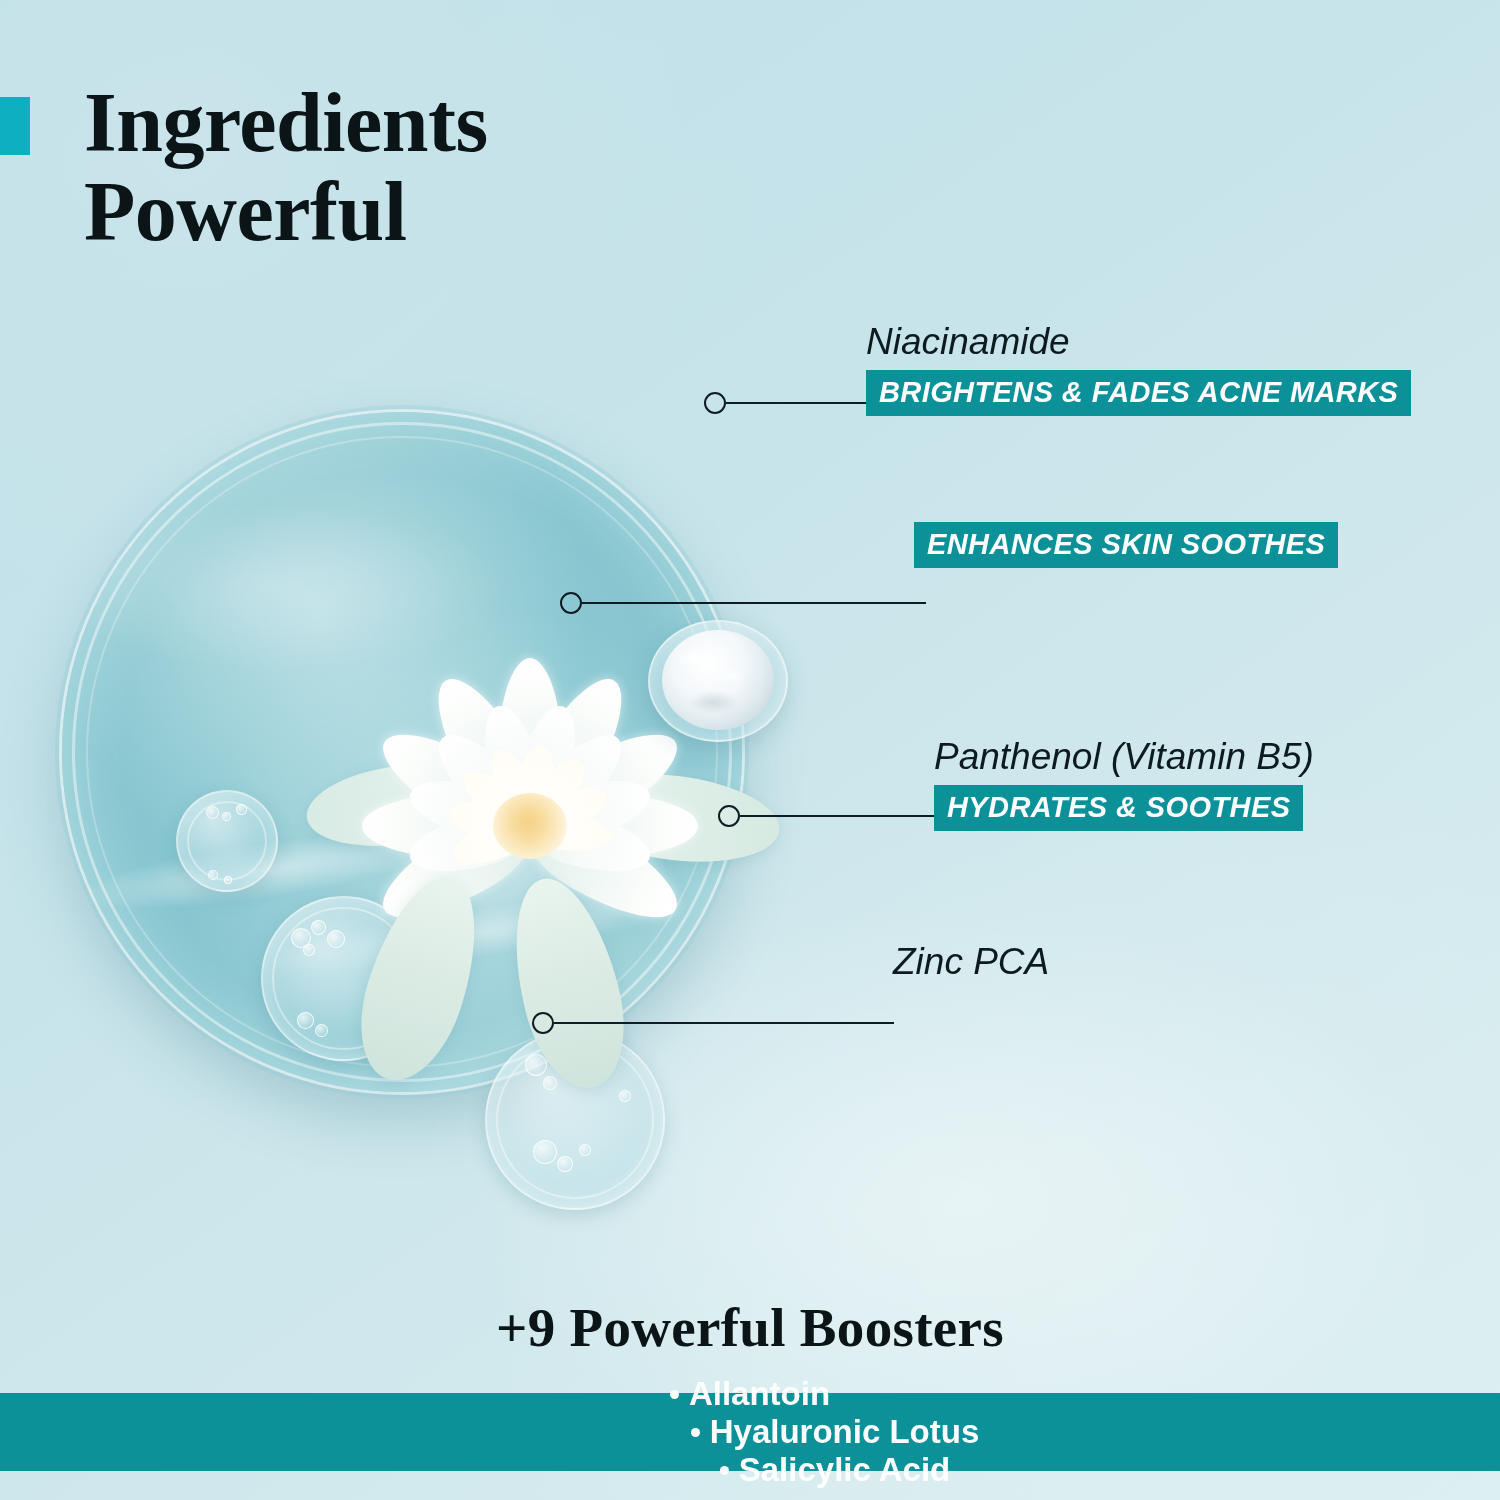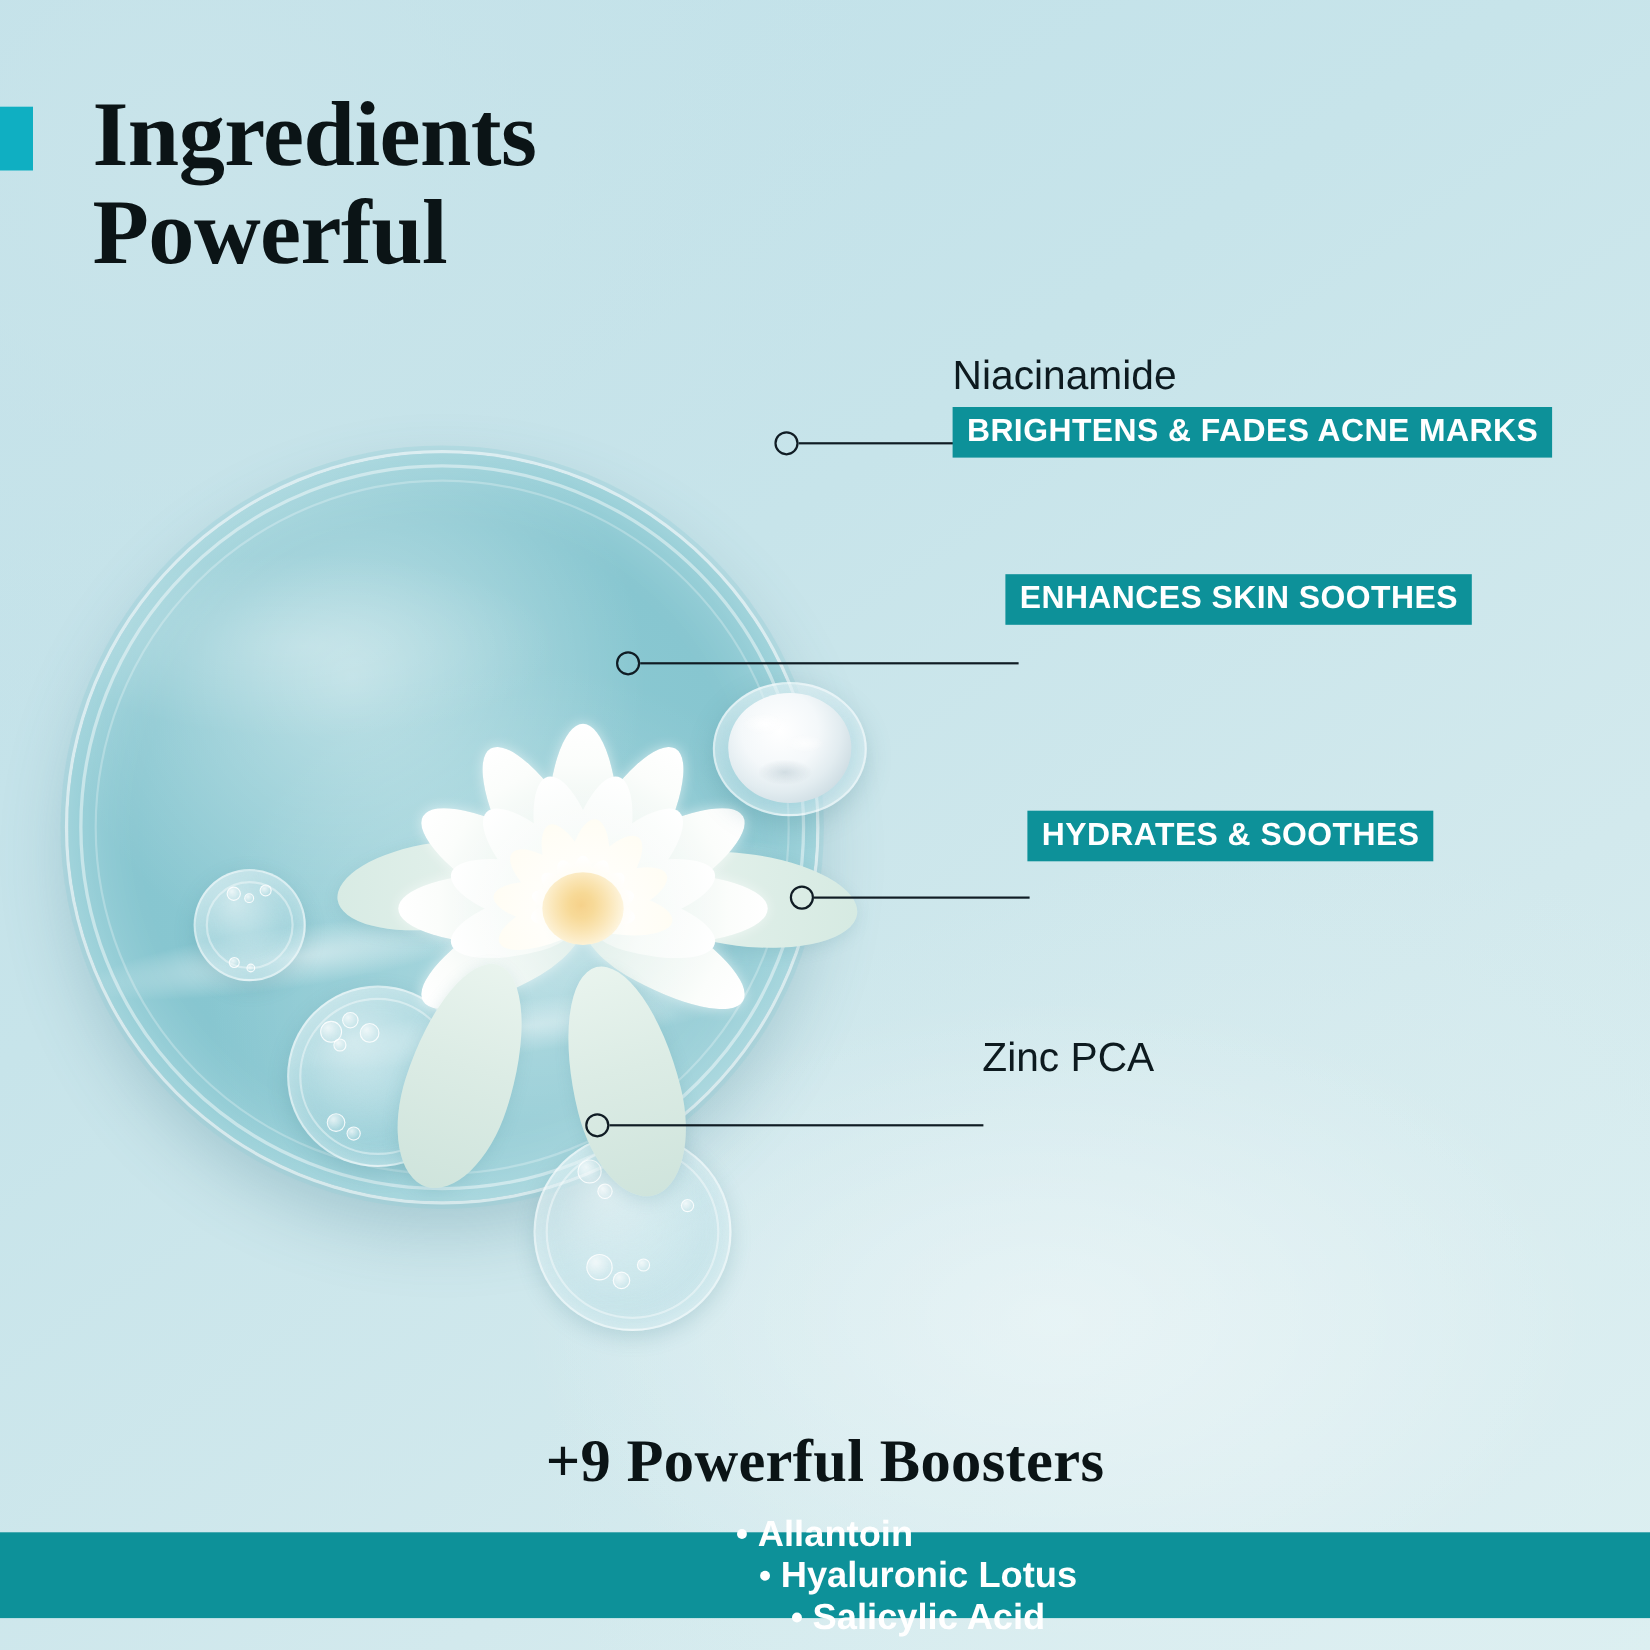--- a/index.html
+++ b/index.html
@@ -187,21 +187,21 @@
   }
 
   
   .marker {
     position:absolute; width:22px; height:22px; border-radius:50%;
     border:2.5px solid #101c24; background:transparent;
   }
   .leader {
     position:absolute; height:2px; background:#101c24;
   }
-  .callout { position:absolute; }
+  .callout { position:absolute;font-style:italic; }
   .callout-name {
     font-size:37px; font-weight:400; color:#0d1a1f;
     white-space:nowrap; line-height:1.1;
     margin-bottom:7px;
   }
   .callout-badge {
     display:inline-block;
     background:#0D9199; color:#ffffff;
     font-size:29px; font-weight:700;
     letter-spacing:.4px;
@@ -350,20 +350,21 @@
 
 <div class="marker" style="left:560px; top:592px;"></div>
 <div class="leader" style="left:582px; top:602px; width:344px;"></div>
 <div class="callout" style="left:914px; top:522px;">
   <div class="callout-badge">ENHANCES SKIN SOOTHES</div>
 </div>
 
 <div class="marker" style="left:718px; top:805px;"></div>
 <div class="leader" style="left:740px; top:815px; width:196px;"></div>
 <div class="callout" style="left:934px; top:737px;">
+  <div class="callout-name">Panthenol (Vitamin B5)</div>
   <div class="callout-badge">HYDRATES &amp; SOOTHES</div>
 </div>
 
 <div class="marker" style="left:532px; top:1012px;"></div>
 <div class="leader" style="left:554px; top:1022px; width:340px;"></div>
 <div class="callout" style="left:893px; top:942px;text-align:right;">
   <div class="callout-name">Zinc PCA</div>
 </div>
 
 <div class="boosters-title">+9 Powerful Boosters</div>

